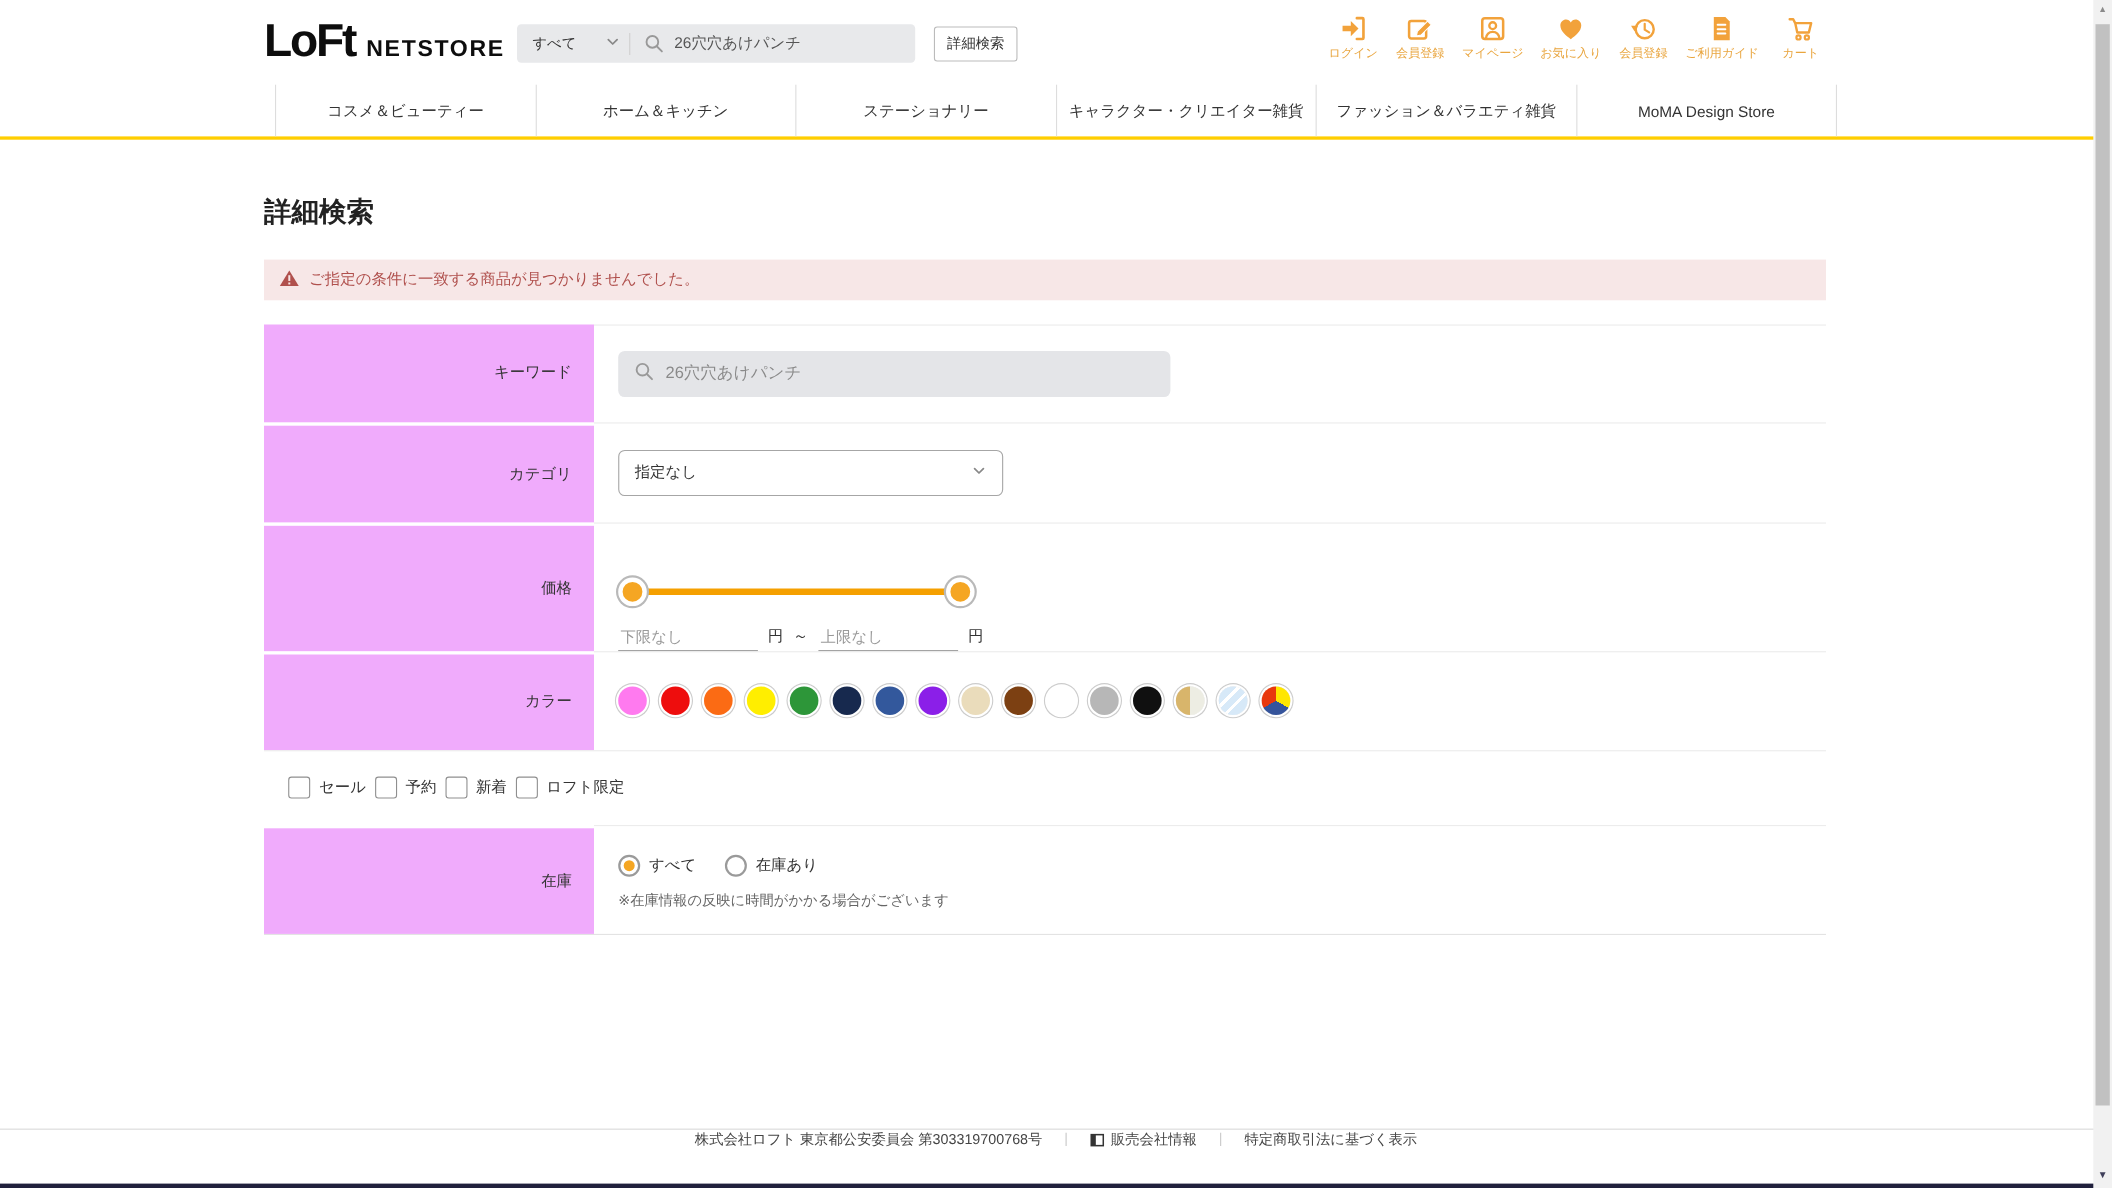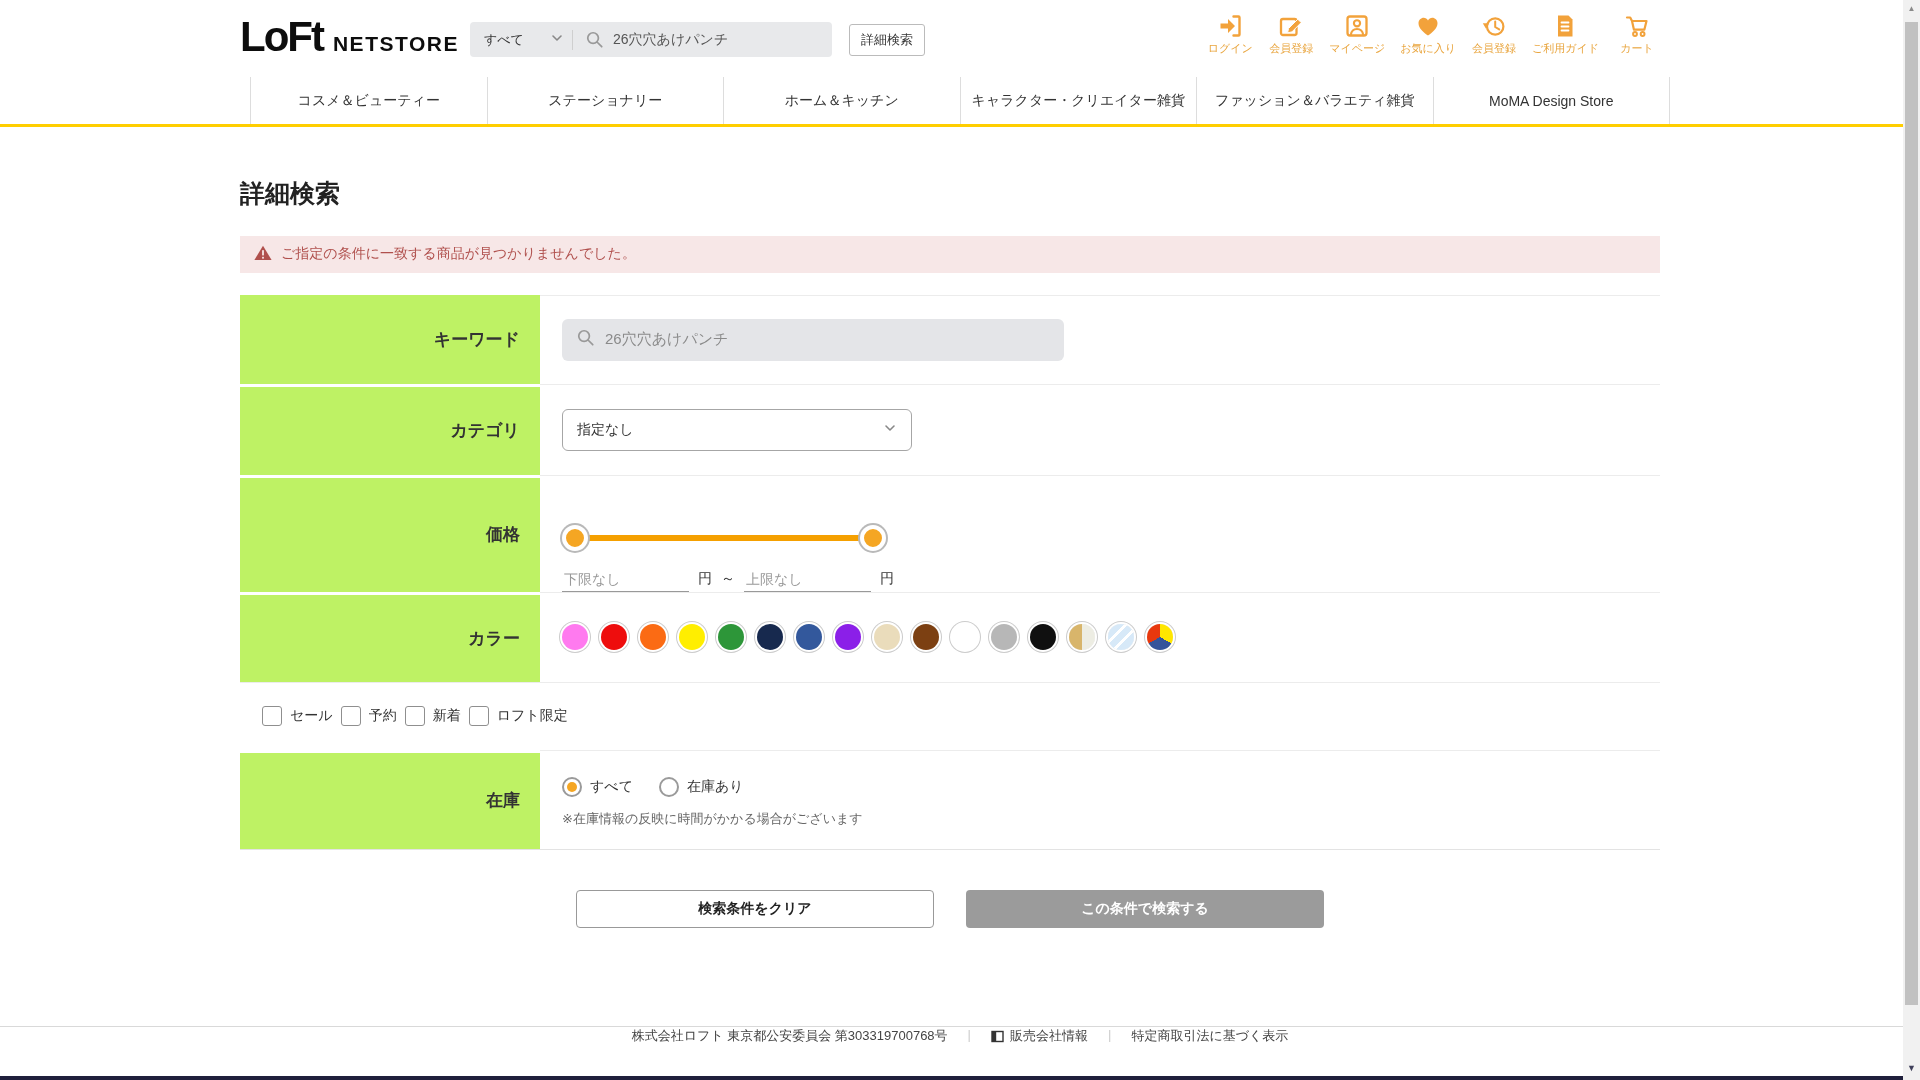--- a/index.html
+++ b/index.html
@@ -35,22 +35,22 @@
   .nav-item:last-child{border-right:1px solid #ddd;}
 
   
   .main{position:absolute;top:127px;left:240px;width:1420px;}
   .page-title{font-size:25px;font-weight:700;color:#222;margin:0;padding-top:53px;line-height:1.1;}
   .error{margin-top:28px;height:37px;background:#F7E7E7;display:flex;align-items:center;
          padding-left:14px;font-size:14px;color:#B0504D;gap:9px;box-sizing:border-box;}
 
   .form-table{margin-top:22px;border-bottom:1px solid #e3e3e3;}
   .frow{display:flex;}
-  .flabel{width:300px;background:#bef264;display:flex;align-items:center;justify-content:flex-end;
-          padding-right:20px;box-sizing:border-box;font-size:17px;font-weight:700;color:#333;flex-shrink:0;}
+  .flabel{width:300px;background:#f0abfc;display:flex;align-items:center;justify-content:flex-end;
+          padding-right:20px;box-sizing:border-box;font-size:14px;font-weight:400;color:#333;flex-shrink:0;}
   .frow + .frow .flabel{border-top:3px solid #fff;box-sizing:border-box;}
   .fcontent{flex:1;border-top:1px solid #ececec;padding-left:22px;display:flex;flex-direction:column;
             justify-content:center;box-sizing:border-box;}
   .r-keyword{height:89px;} .r-category{height:91px;} .r-price{height:117px;}
   .r-color{height:90px;} .r-sale{height:68px;} .r-stock{height:99px;}
 
   .kw-input{display:flex;align-items:center;width:502px;height:42px;background:#E4E5E8;border-radius:6px;
             padding:0 14px;box-sizing:border-box;gap:10px;cursor:text;}
   .kw-text{font-size:15px;color:#8a8a8a;}
 
@@ -202,22 +202,22 @@
             </svg>
           </span>
           <span class="util-label">カート</span>
         </div>
       </div>
   </div>
 
   <div class="nav">
     <div class="nav-inner" id="nav-inner">
         <div class="nav-item">コスメ＆ビューティー</div>
+        <div class="nav-item">ホーム＆キッチン</div>
         <div class="nav-item">ステーショナリー</div>
-        <div class="nav-item">ホーム＆キッチン</div>
         <div class="nav-item">キャラクター・クリエイター雑貨</div>
         <div class="nav-item">ファッション＆バラエティ雑貨</div>
         <div class="nav-item">MoMA Design Store</div>
       </div>
   </div>
 
   <div class="main">
     <h1 class="page-title">詳細検索</h1>
 
     <div class="error">
@@ -333,24 +333,20 @@
                 <span class="radio"></span>
                 <span>在庫あり</span>
               </span>
             </div>
           <div class="stock-note">※在庫情報の反映に時間がかかる場合がございます</div>
         </div>
       </div>
 
     </div>
 
-    <div class="actions">
-      <button class="btn-clear">検索条件をクリア</button>
-      <button class="btn-submit">この条件で検索する</button>
-    </div>
   </div>
 
   <div class="footer" id="footer">
       <span class="foot-text"><span>株式会社ロフト 東京都公安委員会 第303319700768号</span></span>
       <span class="foot-sep">|</span>
       <span class="foot-link">
         <span style="display: flex;">
           <svg width="13" height="13" viewBox="0 0 13 13">
             <rect x="1" y="1.5" width="11" height="10" fill="none" stroke="#333" stroke-width="1.4"></rect>
             <rect x="1" y="1.5" width="4.2" height="10" fill="#333"></rect>

